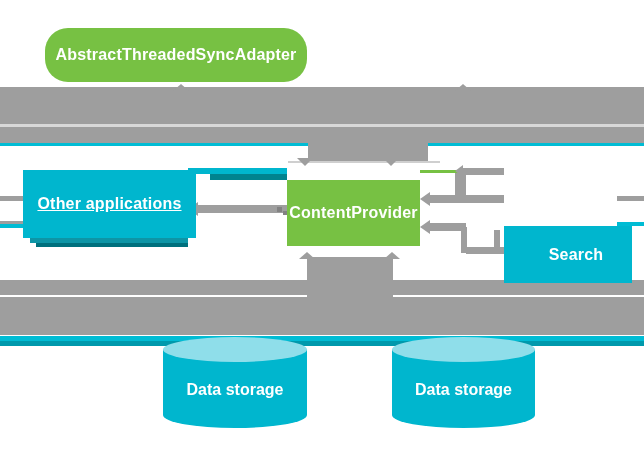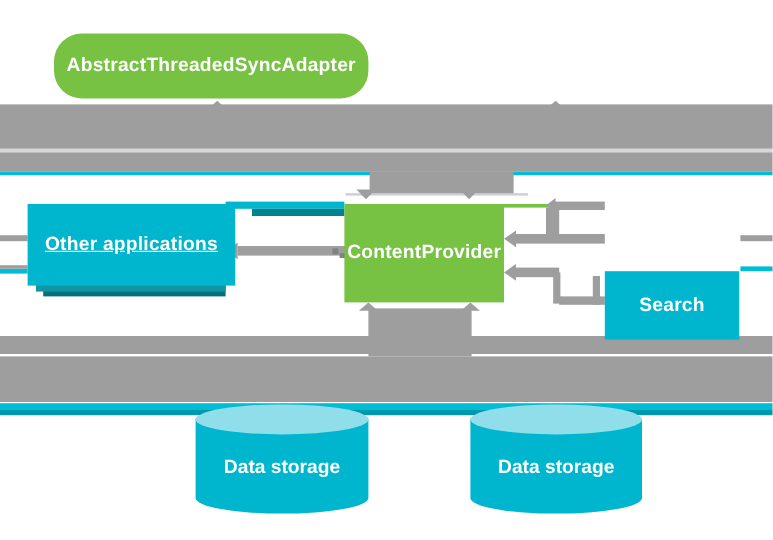--- a/index.html
+++ b/index.html
@@ -82,24 +82,24 @@
 
   <div class="abs" style="left:36px;top:183px;width:152px;height:64px;background:#00707D;z-index:3;"></div>
   <div class="abs" style="left:30px;top:177px;width:158px;height:66px;background:#0E95A6;z-index:3;"></div>
 
   <div class="abs node green" style="left:45px;top:28px;width:262px;height:54px;border-radius:23px;">
     <span>AbstractThreadedSyncAdapter</span>
   </div>
   <div class="abs node cyan" style="left:23px;top:170px;width:173px;height:68px;z-index:4;text-decoration:underline;">
     <span>Other applications</span>
   </div>
-  <div class="abs node green" style="left:287px;top:170px;width:133px;height:82px;">
+  <div class="abs node green" style="left:287px;top:180px;width:133px;height:66px;">
     <span>ContentProvider</span>
   </div>
-  <div class="abs node cyan" style="left:504px;top:226px;width:112px;height:57px;">
+  <div class="abs node cyan" style="left:504px;top:226px;width:112px;height:57px;padding-left:16px;">
     <span>Search</span>
   </div>
 
   <div class="abs cyl-body" style="left:163px;top:349px;width:144px;height:79px;"></div>
   <div class="abs cyl-top" style="left:163px;top:337px;width:144px;height:25px;"></div>
   <div class="abs cyl-label" style="left:163px;top:375px;width:144px;height:30px;">
     <span>Data storage</span>
   </div>
 
   <div class="abs cyl-body" style="left:392px;top:349px;width:143px;height:79px;"></div>

